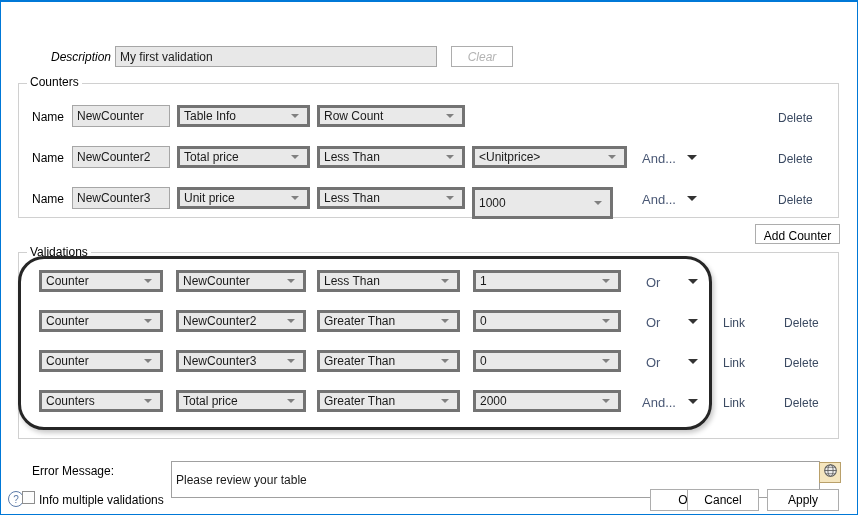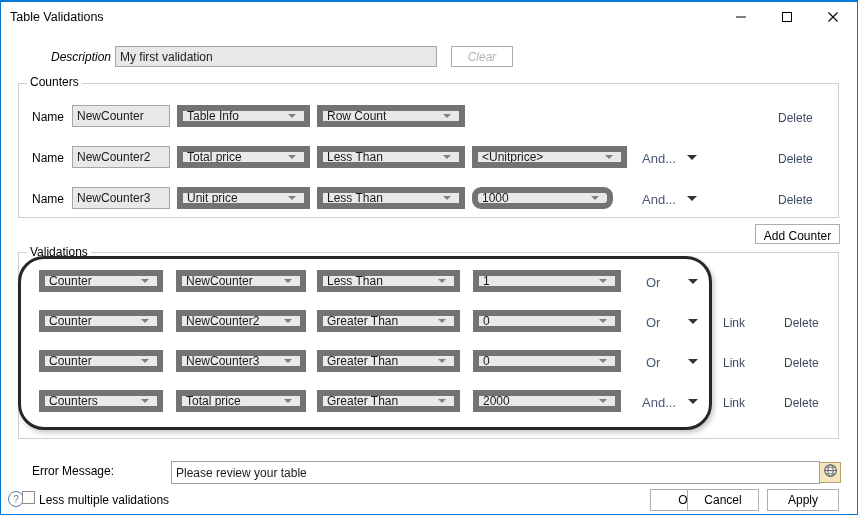--- a/index.html
+++ b/index.html
@@ -59,21 +59,21 @@
     padding: 0 4px;
     display: flex; align-items: center;
     white-space: nowrap;
     overflow: hidden;
   }
   .textbox.white { background: #ffffff; border: 1px solid #a0a0a0; }
 
   .combo {
     position: absolute;
     background: #e9e9e9;
-    border: 6px solid #737373;
+    border: 3px solid #737373;
     font-size: 12px;
     color: #1a1a1a;
     display: flex; align-items: center;
     padding: 0 4px;
     white-space: nowrap;
     overflow: hidden;
   }
   .combo .cotext { flex: 1 1 auto; overflow: hidden; text-overflow: clip; }
   .combo .arrow {
     flex: 0 0 auto;
@@ -161,46 +161,20 @@
     background: #f5e6bf;
     border: 1px solid #b9a06a;
     display: flex; align-items: center; justify-content: center;
   }
 </style>
 </head>
 <body>
 
 <div id="window">
 
-  <div id="titlebar">
-    <div id="title-text">Table Validations</div>
-
-    <div class="wbtn" id="btn-min">
-      <span>
-        <svg width="12" height="12" viewBox="0 0 12 12">
-            <line x1="1" y1="6" x2="11" y2="6" stroke="#000" stroke-width="1"></line>
-          </svg>
-      </span>
-    </div>
-    <div class="wbtn" id="btn-max">
-      <span>
-        <svg width="12" height="12" viewBox="0 0 12 12">
-            <rect x="1.5" y="1.5" width="9" height="9" fill="none" stroke="#000" stroke-width="1"></rect>
-          </svg>
-      </span>
-    </div>
-    <div class="wbtn" id="btn-close">
-      <span>
-        <svg width="12" height="12" viewBox="0 0 12 12">
-            <line x1="1.5" y1="1.5" x2="10.5" y2="10.5" stroke="#000" stroke-width="1.1"></line>
-            <line x1="10.5" y1="1.5" x2="1.5" y2="10.5" stroke="#000" stroke-width="1.1"></line>
-          </svg>
-      </span>
-    </div>
-  </div>
 
   <div class="label" style="left:50px; top:48px;font-style:italic;">Description</div>
   <div class="textbox" style="left:114px; top:44px; width:322px; height:21px;">My first validation</div>
   <div class="btn" style="left:450px; top:44px; width:62px; height:21px;font-style:italic;">
     <span class="disabled-txt" style="color:#b3b3b3;">Clear</span>
   </div>
 
   <div class="groupbox" style="left:17px; top:81px; width:821px; height:135px;"></div>
   <div class="grouptitle" style="left:26px; top:73px;">Counters</div>
 
@@ -239,21 +213,21 @@
   <div class="label" style="left:31px; top:190px;">Name</div>
   <div class="textbox" style="left:71px; top:185px; width:98px; height:22px;">NewCounter3</div>
   <div class="combo" style="left:176px; top:185px; width:133px; height:22px;">
     <span class="cotext">Unit price</span>
     <span class="arrow"></span>
   </div>
   <div class="combo" style="left:316px; top:185px; width:148px; height:22px;">
     <span class="cotext">Less Than</span>
     <span class="arrow"></span>
   </div>
-  <div class="combo" style="left:471px; top:185px; width:141px; height:22px;border-radius:9px;">
+  <div class="combo" style="left:471px; top:185px; width:141px; height:32px;">
     <span class="cotext">1000</span>
     <span class="arrow"></span>
   </div>
   <div class="splitdrop" style="left:641px; top:188px; width:58px;">
     <span class="sdtext">And...</span>
     <span class="sdarrow" style="left:45px;"></span>
   </div>
   <div class="linklike" style="left:777px; top:191px;">Delete</div>
 
   <div class="btn" style="left:754px; top:222px; width:85px; height:20px;align-items:flex-end;">
@@ -349,36 +323,36 @@
   <div class="splitdrop" style="left:641px; top:391px; width:60px;">
     <span class="sdtext">And...</span>
     <span class="sdarrow" style="left:46px;"></span>
   </div>
   <div class="linklike" style="left:722px; top:394px;">Link</div>
   <div class="linklike" style="left:783px; top:394px;">Delete</div>
 
   <div id="annotation"></div>
 
   <div class="label" style="left:31px; top:462px;">Error Message:</div>
-  <div class="textbox white" style="left:170px; top:459px; width:649px; height:23px;">Please review your table</div>
+  <div class="textbox white" style="left:170px; top:459px; width:649px; height:37px;">Please review your table</div>
   <div id="globe-btn">
     <span>
       <svg width="15" height="15" viewBox="0 0 16 16">
         <circle cx="8" cy="8" r="6.2" fill="#ececec" stroke="#5a5a5a" stroke-width="1.1"></circle>
         <ellipse cx="8" cy="8" rx="2.8" ry="6.2" fill="none" stroke="#5a5a5a" stroke-width="0.9"></ellipse>
         <line x1="1.8" y1="8" x2="14.2" y2="8" stroke="#5a5a5a" stroke-width="0.9"></line>
         <line x1="2.8" y1="4.6" x2="13.2" y2="4.6" stroke="#5a5a5a" stroke-width="0.7"></line>
         <line x1="2.8" y1="11.4" x2="13.2" y2="11.4" stroke="#5a5a5a" stroke-width="0.7"></line>
       </svg>
     </span>
   </div>
 
   <div id="help-icon">?</div>
   <div id="chk-show"></div>
-  <div class="label" style="left:38px; top:491px;">Less multiple validations</div>
+  <div class="label" style="left:38px; top:491px;">Info multiple validations</div>
 
   <div class="btn" style="left:605px; top:487px; width:72px; height:22px;margin-left:44px;">
     <span>Ok</span>
   </div>
   <div class="btn" style="left:686px; top:487px; width:72px; height:22px;">
     <span>Cancel</span>
   </div>
   <div class="btn" style="left:766px; top:487px; width:72px; height:22px;">
     <span>Apply</span>
   </div>

